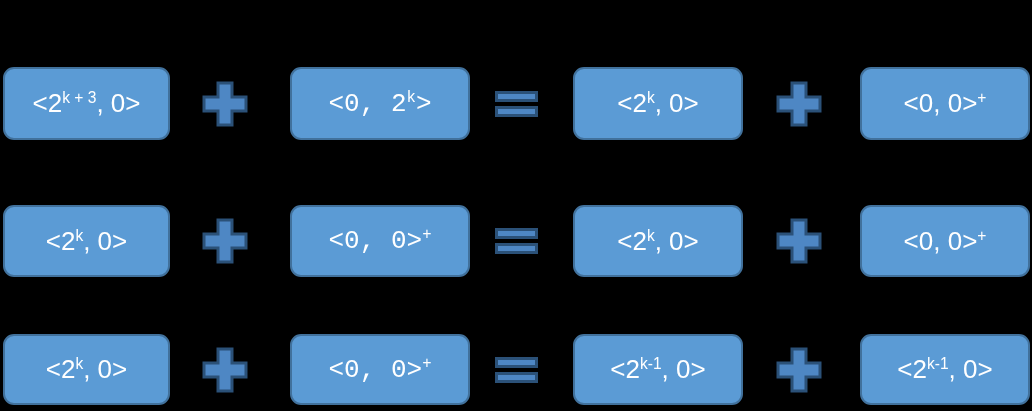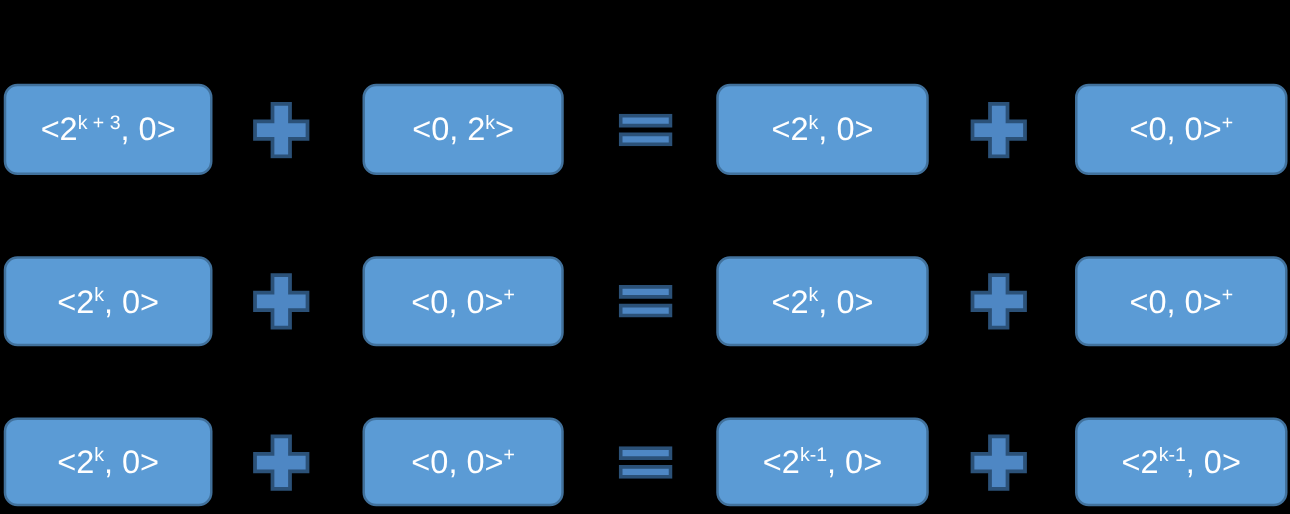--- a/index.html
+++ b/index.html
@@ -38,21 +38,21 @@
     white-space: pre;
   }
   .box sup {
     font-size: 0.60em;
     vertical-align: baseline;
     position: relative;
     top: -0.55em;
     white-space: pre;
   }
   .c1 { left: 3px;   width: 167px; }
-  .c2 { left: 290px; width: 161px; }
+  .c2 { left: 290px; width: 180px; font-family: Liberation Mono, monospace; }
   .c3 { left: 573px; width: 170px; }
   .c4 { left: 860px; width: 170px; }
 
   .op {
     position: absolute;
     top: 50%;
     transform: translateY(-50%);
     display: block;
   }
   .op-plus-1  { left: 202px; }

